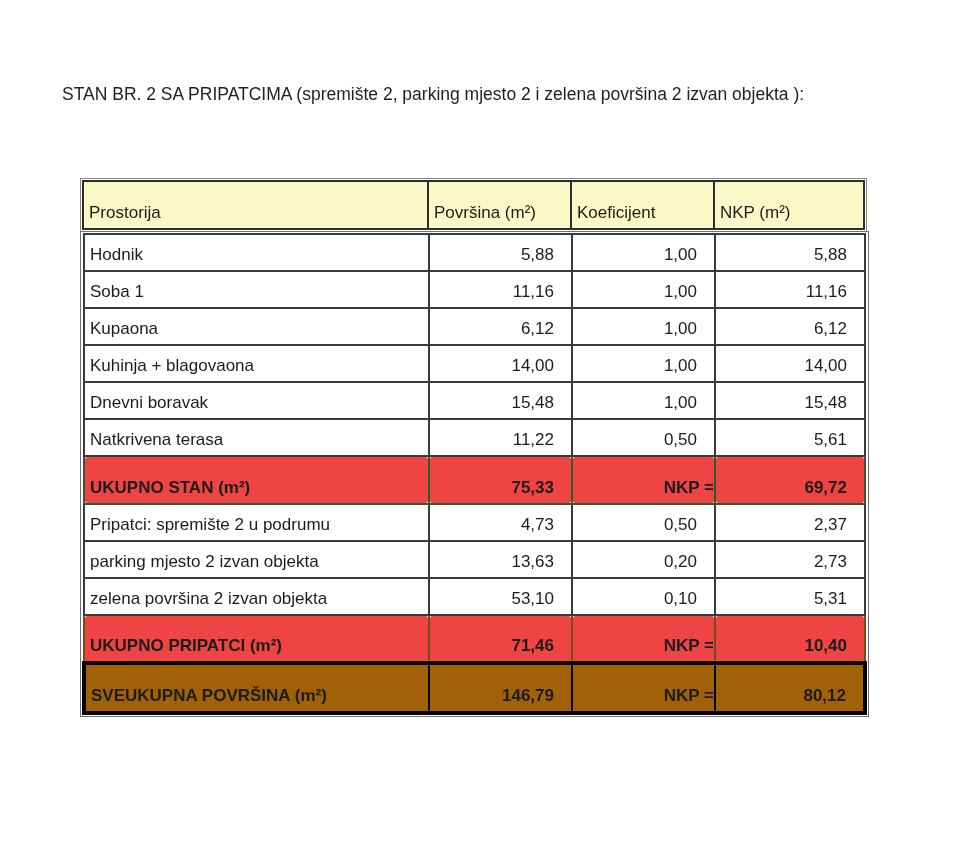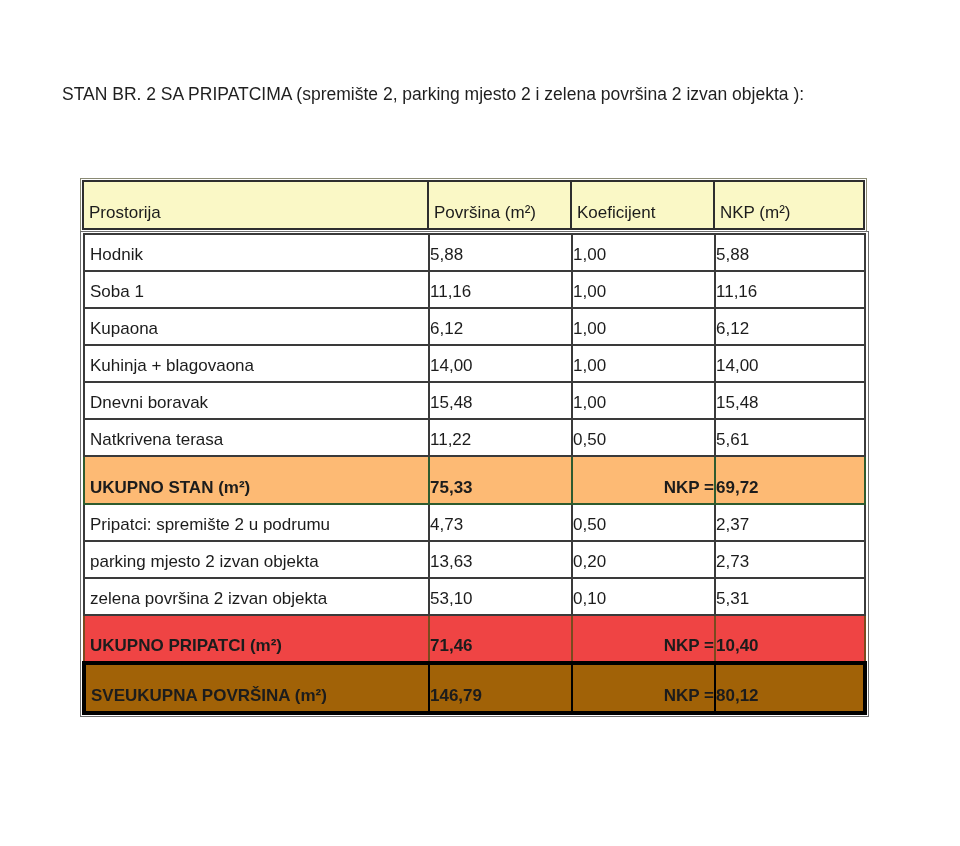--- a/index.html
+++ b/index.html
@@ -59,26 +59,27 @@
   .body-table {
     margin-top: 3px;
     outline: 1px solid #6e6e6e;
     outline-offset: 1px;
   }
   .body-table td {
     height: 37px;
     vertical-align: bottom;
     padding-bottom: 5px;
     background: #ffffff;
+    border-radius: 6px;
   }
   td.label { text-align: left; padding-left: 5px; }
-  td.num   { text-align: left; padding-right: 17px; }
+  td.num   { text-align: right; padding-right: 17px; }
   td.nkp-eq { text-align: right; font-weight: bold; }
   tr.total td { font-weight: bold; height: 48px; }
-  tr.row-total-stan td { background: #fdba74; border-color: #2e5b2e; }
+  tr.row-total-stan td { background: #ef4444; border-color: #2e5b2e; }
   tr.row-total-pripatci td { background: #ef4444; border-color: #7a4a1e; }
   tr.row-grand td {
     background: #a16207;
     border-color: #000000;
     border-top-width: 4px;
     border-bottom-width: 4px;
     height: 50px;
   }
   tr.row-grand td:first-child { border-left-width: 4px; }
   tr.row-grand td:last-child  { border-right-width: 4px; }

